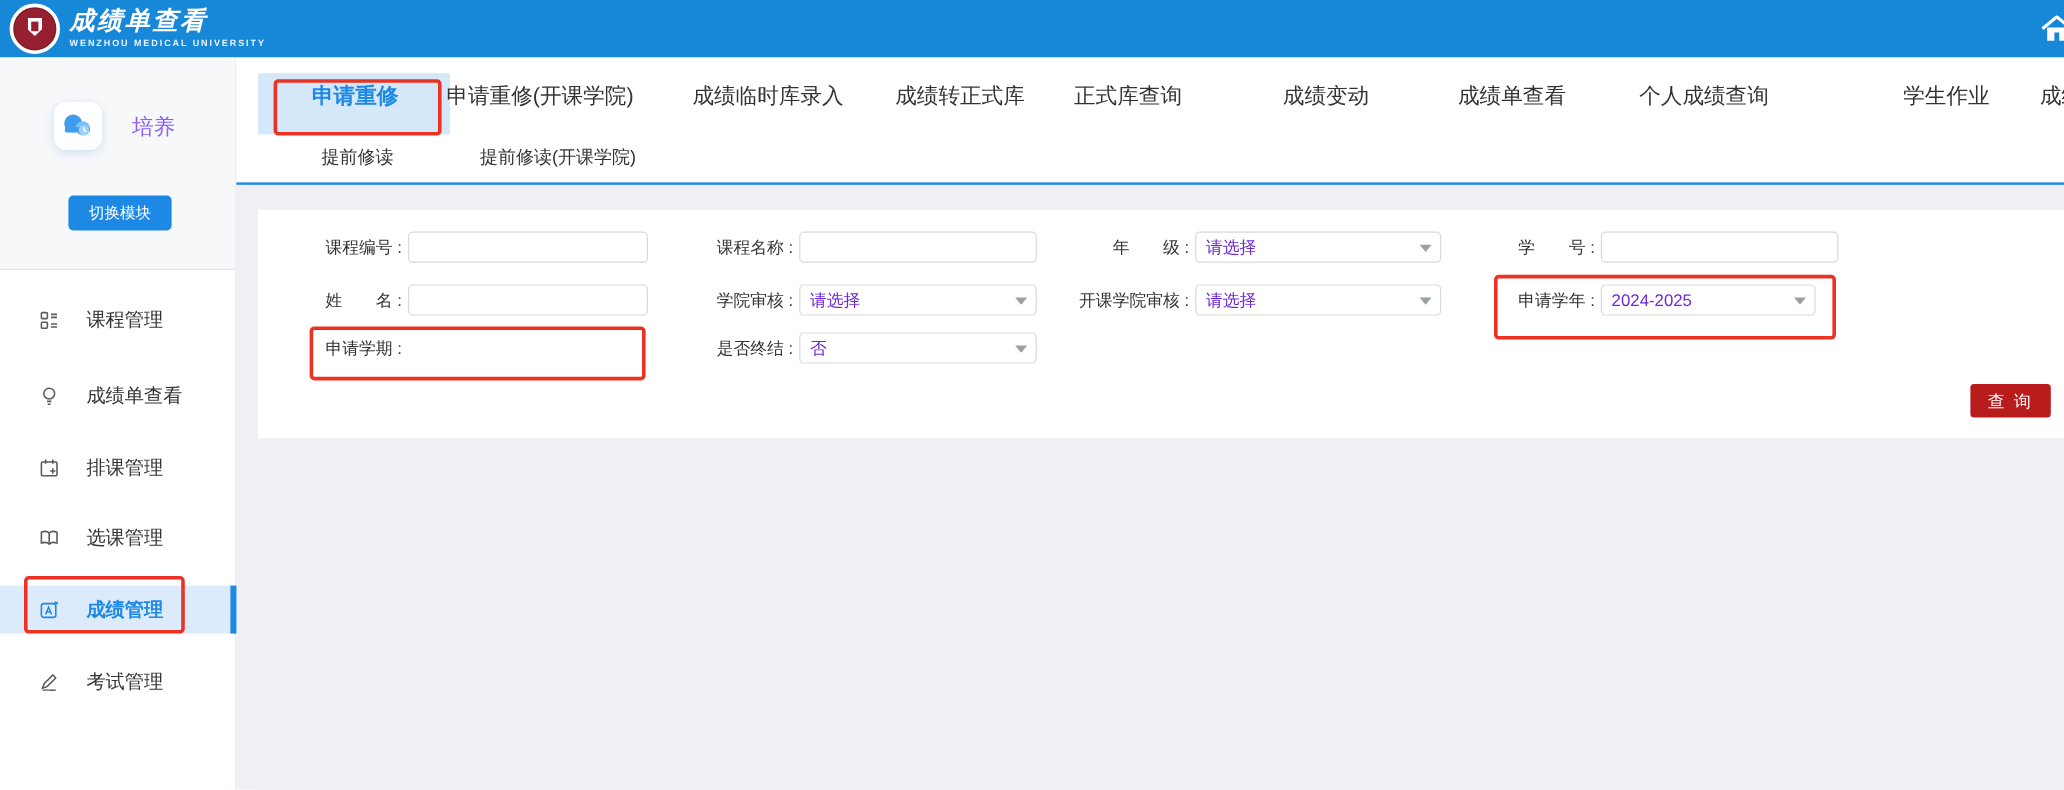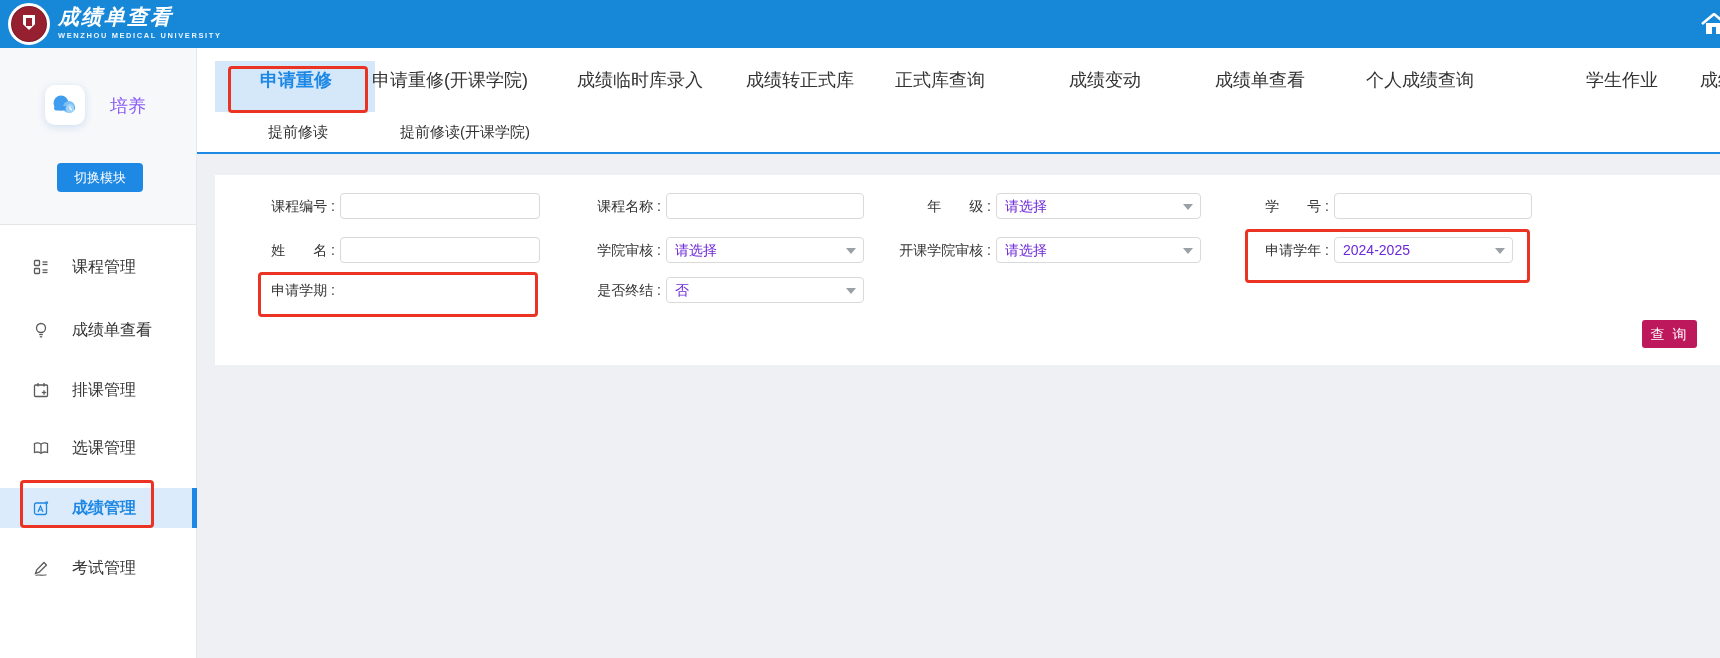--- a/index.html
+++ b/index.html
@@ -71,21 +71,21 @@
   .row1{top:18px}.row2{top:62px}.row3{top:102px}
   .lb1{left:-30px; width:150px}  
   .c1f{left:125px; width:200px}
   .lb2{left:296px; width:150px}
   .c2f{left:451px; width:198px}
   .lb3{left:626px; width:150px}
   .c3f{left:781px; width:205px}
   .lb4{left:964px; width:150px}
   .c4f{left:1119px; width:198px}
   .c4s{left:1119px; width:179px}
-  .query-btn { position:absolute; left:1427px; top:145px; width:55px; height:28px; background:#be185d;
+  .query-btn { position:absolute; left:1427px; top:145px; width:67px; height:28px; background:#b91c1c;
              color:#fff; font-size:14px; border:none; border-radius:3px; text-align:center; line-height:28px;
              cursor:pointer; letter-spacing:2px; }
 
   
   .anno { position:absolute; border:3px solid #ea3323; border-radius:4px; pointer-events:none; z-index:50; }
   .anno-tab { left:228px; top:66px; width:140px; height:47px; }
   .anno-menu { left:20px; top:480px; width:134px; height:48px; }
   .anno-year { left:1245px; top:229px; width:285px; height:54px; }
   .anno-term { left:258px; top:272px; width:280px; height:45px; }
 

